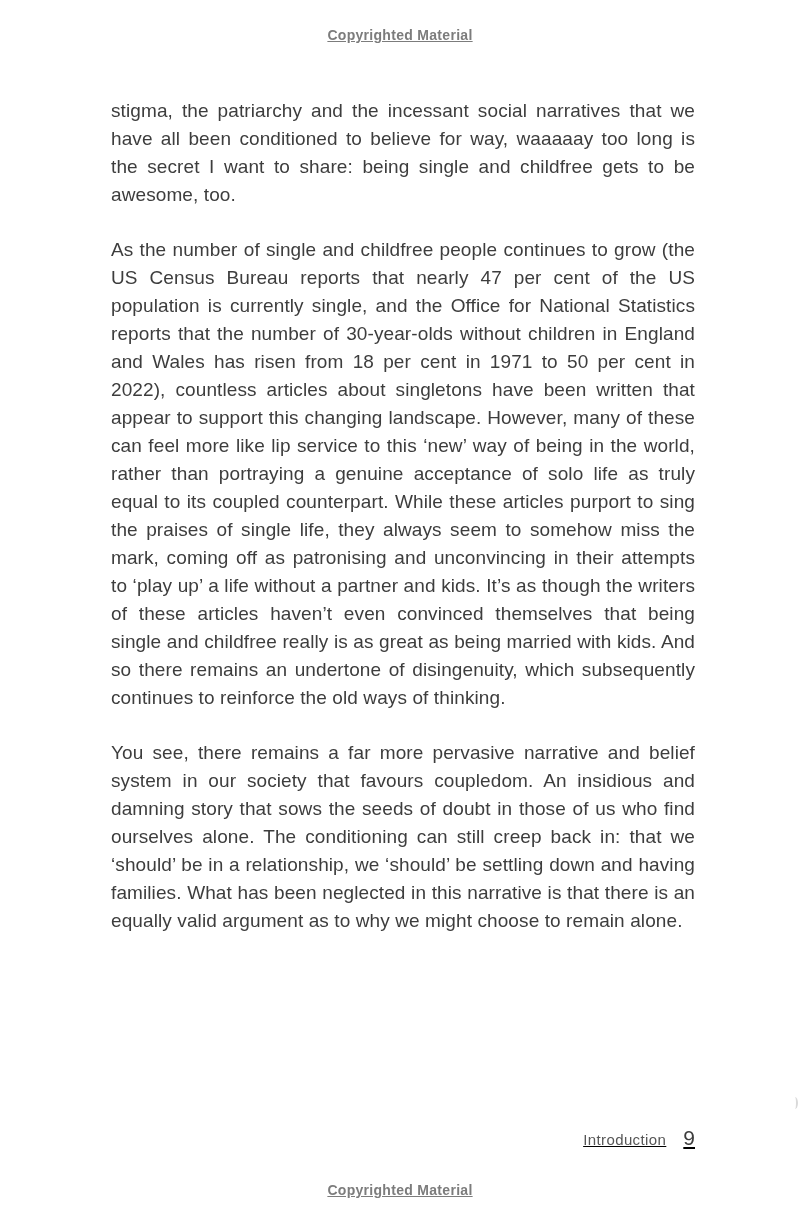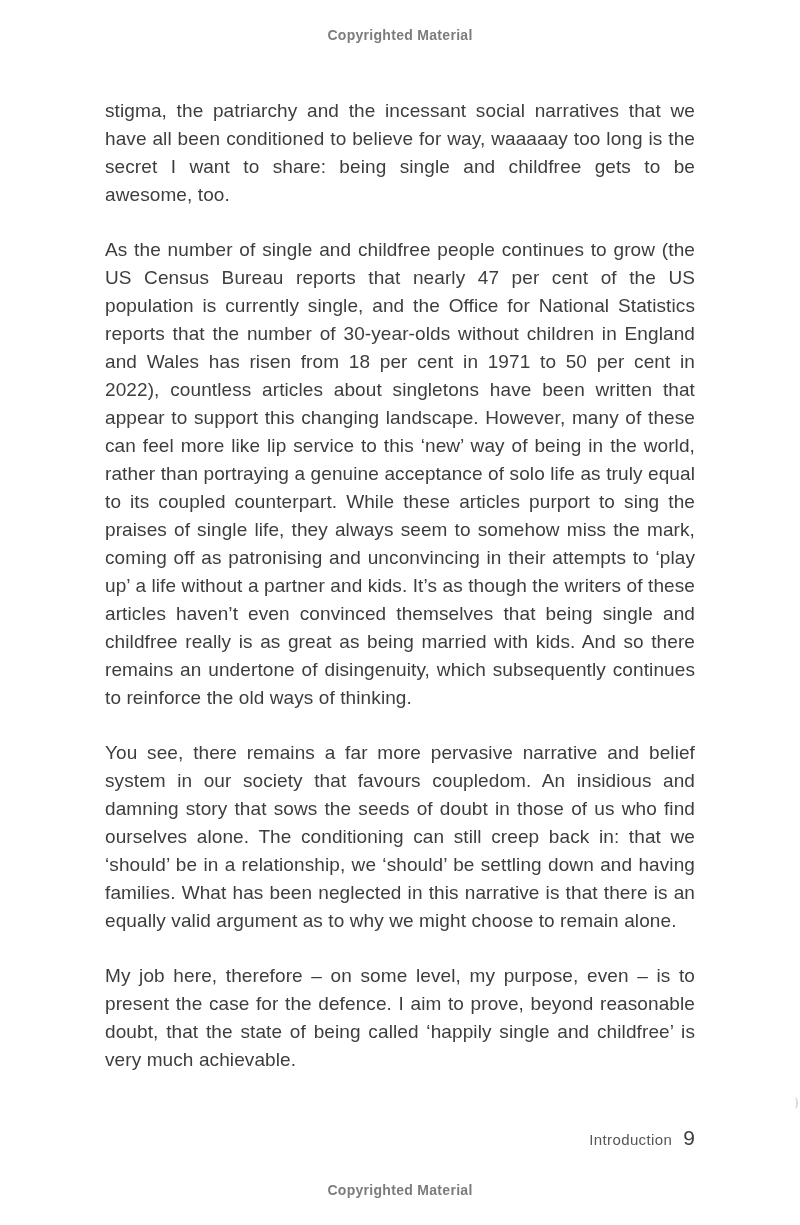--- a/index.html
+++ b/index.html
@@ -17,45 +17,47 @@
   }
   .notice {
     position: absolute;
     left: 0;
     width: 100%;
     text-align: center;
     font-size: 14px;
     font-weight: 700;
     letter-spacing: 0.3px;
     color: var(--notice, #7c7c7c);
+    text-decoration: underline;
   }
   .notice.top { top: 27px; }
   .notice.bottom { top: 1182px; }
   .body-text {
     position: absolute;
     left: 105px;
     top: 97px;
     width: 590px;
     font-size: 19px;
     line-height: 28px;
     text-align: justify;
     color: var(--text, #3d3d3d);
     letter-spacing: 0.1px;
   }
   .body-text p {
-    margin: 0 0 27px 0;
+    margin: 0 0 27px 6px;
   }
   .body-text p span.italic { }
   .running-footer {
     position: absolute;
     right: 105px;
     top: 1126px;
     display: flex;
     align-items: baseline;
-    gap: 11px;
+    gap: 17px;
+    text-decoration: underline;
   }
   .running-footer .section-label {
     font-size: 15px;
     letter-spacing: 0.4px;
     color: var(--footer-label, #565656);
   }
   .running-footer .page-number {
     font-size: 21px;
     font-weight: 400;
     color: var(--text, #3d3d3d);
@@ -75,21 +77,20 @@
 <body>
 
 <div class="page" style="--bg: #ffffff; --text: #3d3d3d; --notice: #7c7c7c; --footer-label: #565656;">
 
   <div class="notice top">Copyrighted Material</div>
 
   <div class="body-text">
       <p><span>stigma, the patriarchy and the incessant social narratives that we have all been conditioned to believe for way, waaaaay too long is the secret I want to share: being single and childfree gets to be awesome, too.</span></p>
       <p><span>As the number of single and childfree people continues to grow (the US Census Bureau reports that nearly 47 per cent of the US population is currently single, and the Office for National Statistics reports that the number of 30-year-olds without children in England and Wales has risen from 18 per cent in 1971 to 50 per cent in 2022), countless articles about singletons have been written that appear to support this changing landscape. However, many of these can feel more like lip service to this ‘new’ way of being in the world, rather than portraying a genuine acceptance of solo life as truly equal to its coupled counterpart. While these articles purport to sing the praises of single life, they always seem to somehow miss the mark, coming off as patronising and unconvincing in their attempts to ‘play up’ a life without a partner and kids. It’s as though the writers of these articles haven’t even convinced themselves that being single and childfree really </span><span class="italic">is</span><span> as great as being married with kids. And so there remains an undertone of disingenuity, which subsequently continues to reinforce the old ways of thinking.</span></p>
       <p><span>You see, there remains a far more pervasive narrative and belief system in our society that favours coupledom. An insidious and damning story that sows the seeds of doubt in those of us who find ourselves alone. The conditioning can still creep back in: that we ‘should’ be in a relationship, we ‘should’ be settling down and having families. What has been neglected in this narrative is that there is an equally valid argument as to why we might choose to remain alone.</span></p>
-      <p><span>My job here, therefore – on some level, my purpose, even – is to present the case for the defence. I aim to prove, beyond reasonable doubt, that the state of being called ‘happily single and childfree’ is very much achievable.</span></p>
     </div>
 
   <div class="running-footer">
     <span class="section-label">Introduction</span>
     <span class="page-number">9</span>
   </div>
 
   <div class="notice bottom">Copyrighted Material</div>
 
   <div class="scan-artifact"></div>

